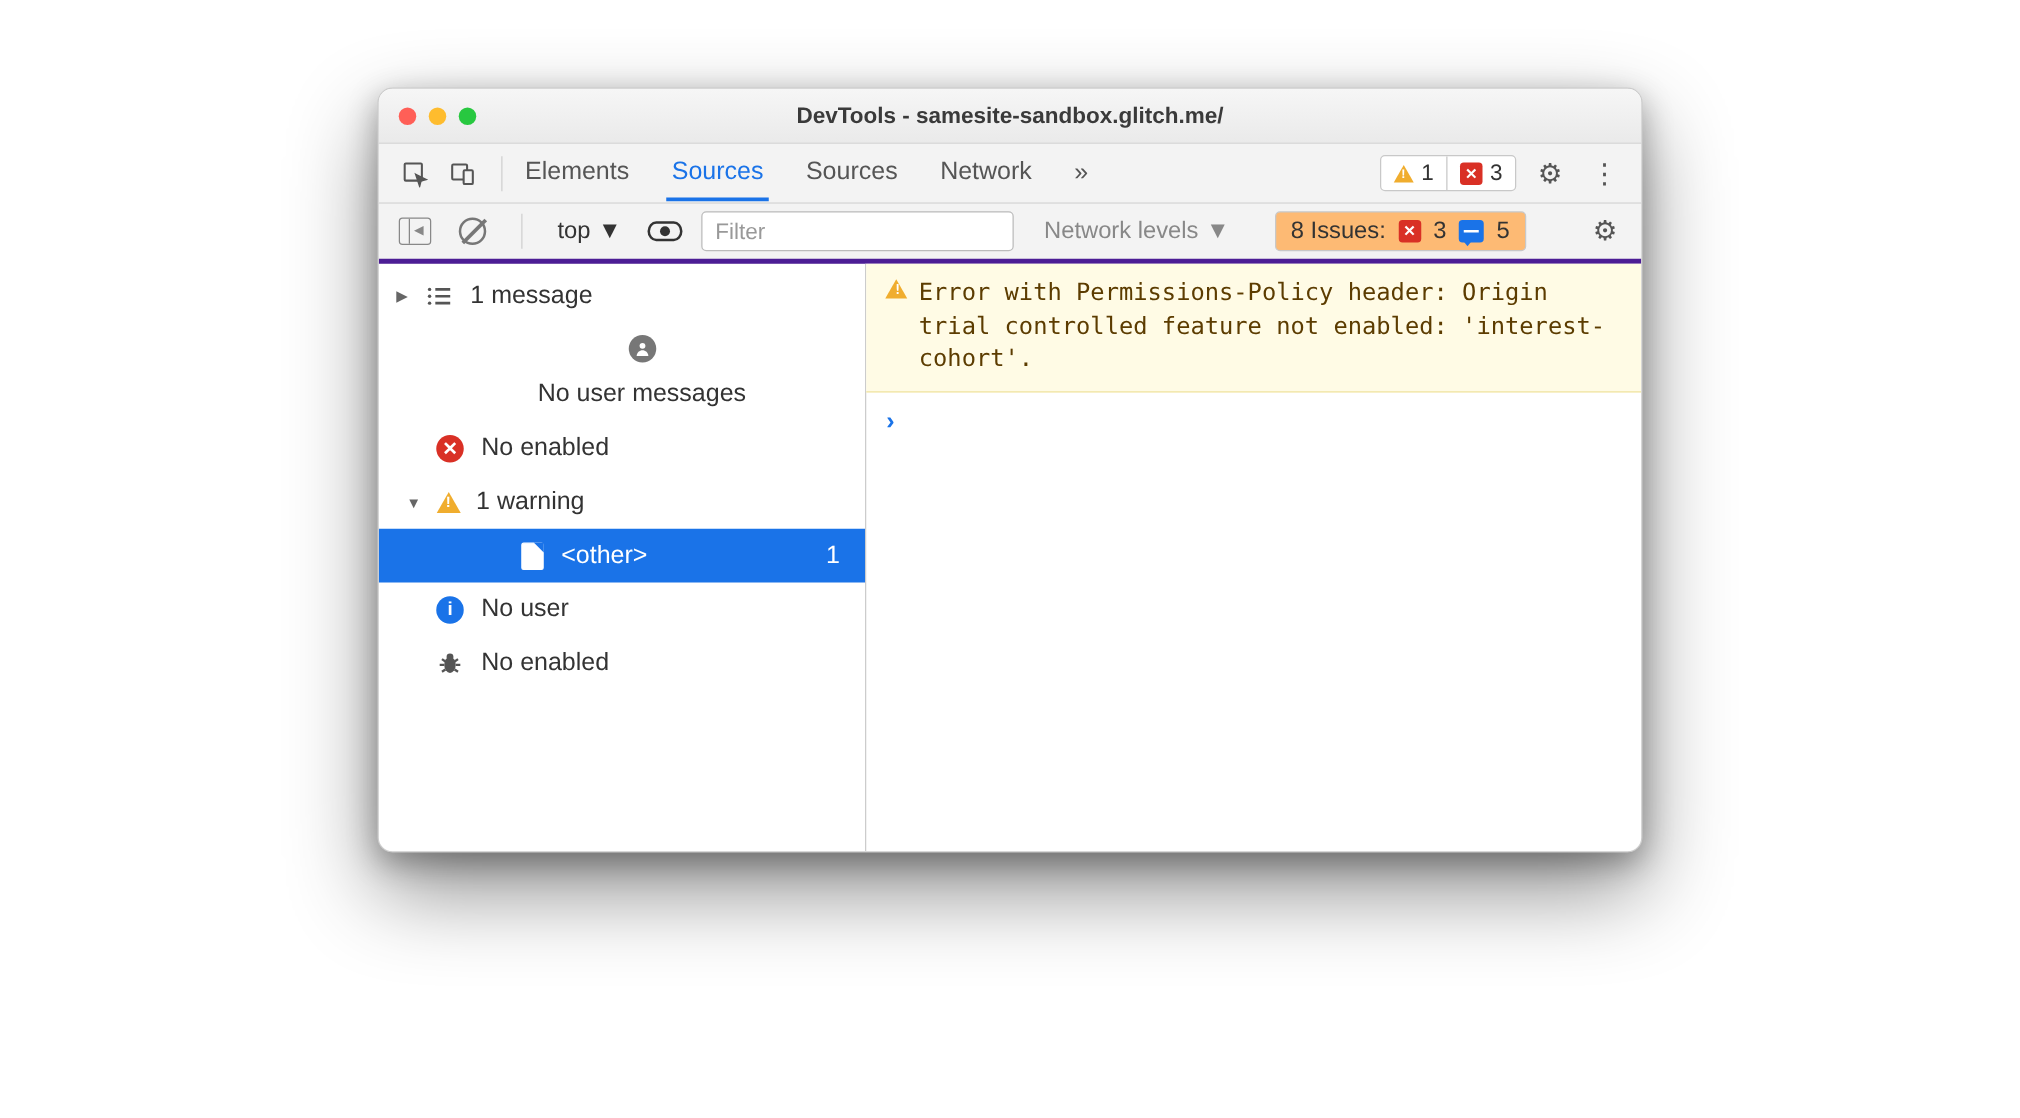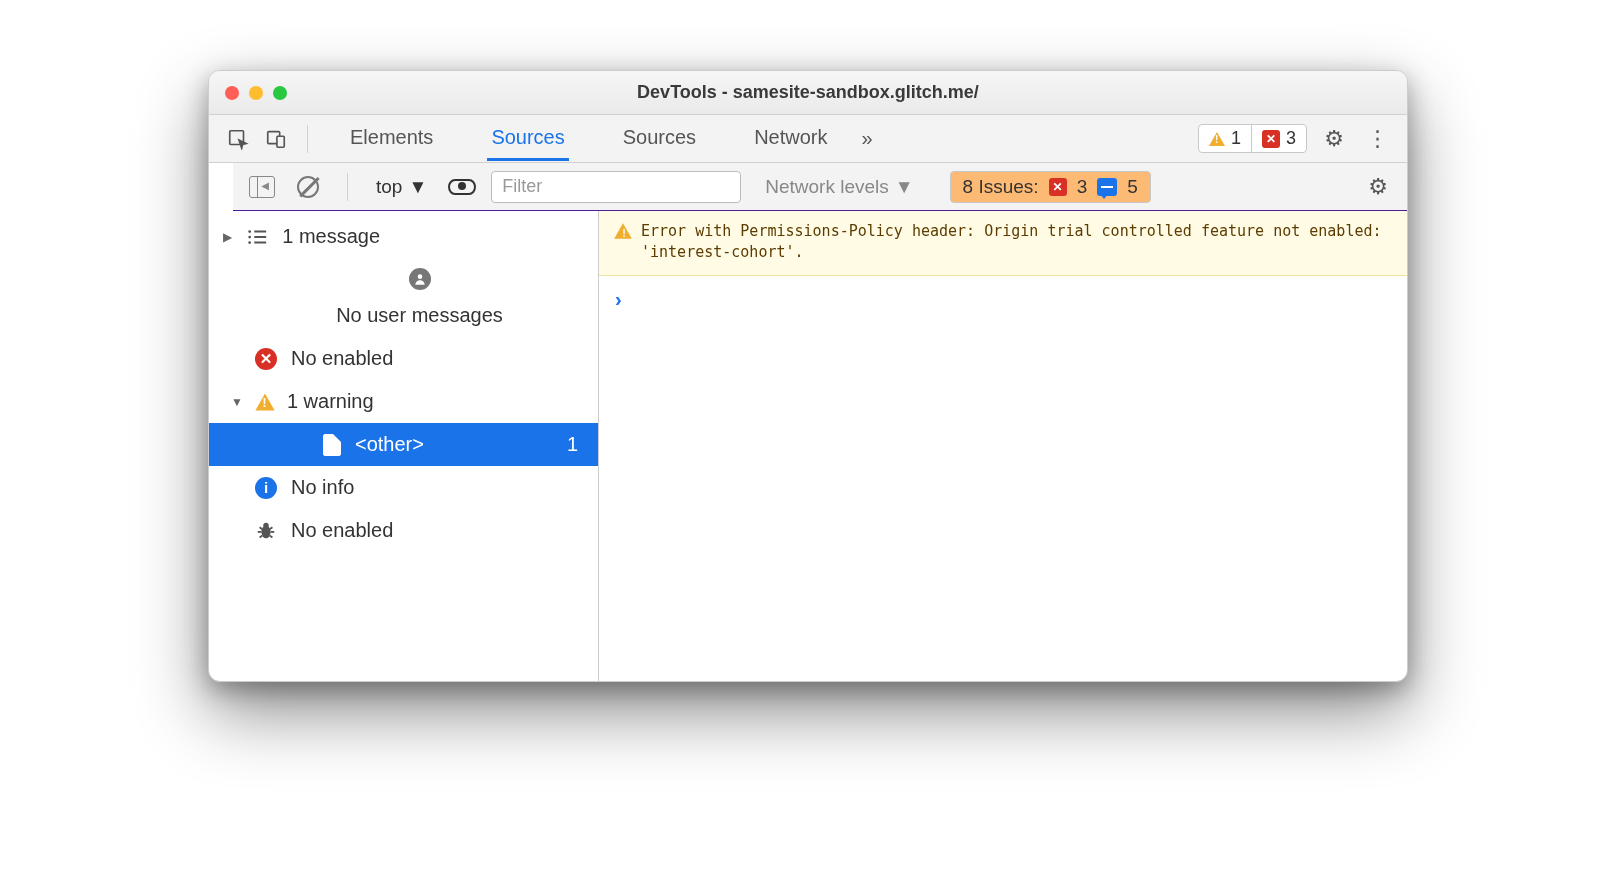--- a/index.html
+++ b/index.html
@@ -7,21 +7,21 @@
     font-family: -apple-system, BlinkMacSystemFont, "Segoe UI", Helvetica, Arial, sans-serif;
     background: #fff;
     width: 1616px;
     height: 894px;
     display: flex;
     align-items: flex-start;
     justify-content: center;
     padding-top: 70px;
   }
   .window {
-    width: 1200px;
+    width: 1012px;
     border-radius: 12px;
     box-shadow: 0 30px 70px rgba(0,0,0,0.45), 0 8px 24px rgba(0,0,0,0.3);
     overflow: hidden;
     background: #fff;
     border: 1px solid #ccc;
   }
   
   .titlebar {
     height: 44px;
     background: linear-gradient(#f6f6f6, #eaeaea);
@@ -51,21 +51,21 @@
     gap: 4px;
   }
   .iconbtn {
     width: 34px; height: 34px;
     display: flex; align-items: center; justify-content: center;
     color: #555;
     border-radius: 4px;
   }
   .vsep { width: 1px; height: 28px; background: #d0d0d0; margin: 0 10px; }
   .tabs { display: flex; gap: 26px; font-size: 20px; color: #555; }
-  .tab { padding: 10px 4px 9px; cursor: pointer; margin-left: 24px; }
+  .tab { padding: 10px 4px 9px; cursor: pointer; }
   .tab.active { color: #1a73e8; border-bottom: 3px solid #1a73e8; }
   .more-chevron { font-size: 20px; color: #555; margin-left: 26px; }
   .right { margin-left: auto; display: flex; align-items: center; gap: 10px; }
   .badge-group {
     display: flex;
     border: 1px solid #c8c8c8;
     border-radius: 4px;
     overflow: hidden;
     font-size: 18px;
     background: #fff;
@@ -83,22 +83,22 @@
     width: 18px; height: 18px; background: #d93025; border-radius: 3px;
     display: inline-flex; align-items: center; justify-content: center;
     color: #fff; font-size: 12px; font-weight: 800;
   }
   .gear { font-size: 22px; color: #555; }
   .kebab { font-size: 22px; color: #555; letter-spacing: 1px; }
 
   
   .filterrow {
     height: 48px; background: #f3f3f3;
-    border-bottom: 1px solid #4c1d95;
-    display: flex; align-items: center; padding: 0 12px; gap: 12px; margin-left: 24px;
+    border-bottom: 4px solid #4c1d95;
+    display: flex; align-items: center; padding: 0 12px; gap: 12px;
   }
   .panel-toggle {
     width: 26px; height: 22px; border: 1px solid #888; border-radius: 3px;
     position: relative;
   }
   .panel-toggle::before {
     content: ""; position: absolute; left: 7px; top: 0; bottom: 0; width: 1px; background: #888;
   }
   .panel-toggle::after {
     content: "◀"; position: absolute; right: 5px; top: 3px; font-size: 10px; color: #888;
@@ -161,21 +161,21 @@
   .fileicon {
     width: 18px; height: 22px; background: #fff; border-radius: 2px 2px 2px 2px;
     position: relative; border: 1px solid #fff;
   }
   .fileicon::after { content: ""; position: absolute; top: -1px; right: -1px; border-left: 8px solid transparent; border-top: 8px solid #1a73e8;}
 
   .console { flex: 1; }
   .warnmsg {
     display: flex; gap: 10px; padding: 10px 16px 12px;
     background: #fffbe5; border-bottom: 1px solid #f0e3a0;
-    font-family: Menlo, Consolas, monospace; font-size: 15px; color: #5c3c00; line-height: 1.4;
+    font-family: Menlo, Consolas, monospace; font-size: 19px; color: #5c3c00; line-height: 1.4;
     align-items: flex-start;
   }
   .warnmsg .msgicon { margin-top: 3px; flex-shrink: 0; }
   .prompt { padding: 12px 16px; color: #1a73e8; font-size: 20px; font-weight: 700; }
 </style>
 </head>
 <body>
 
 <div class="window">
 
@@ -296,21 +296,21 @@
       </div>
 
       <div class="srow indent selected" style="padding-left:114px;">
         <span class="fileicon"></span>
         <span>&lt;other&gt;</span>
         <span class="count">1</span>
       </div>
 
       <div class="srow" style="padding-left:46px;">
         <span class="circ blue">i</span>
-        <span>No info</span>
+        <span>No user</span>
       </div>
 
       <div class="srow" style="padding-left:46px;">
         <span class="bug">
           <svg width="22" height="22" viewBox="0 0 24 24" fill="#555">
               <ellipse cx="12" cy="13" rx="5" ry="7"></ellipse>
               <circle cx="12" cy="6" r="3"></circle>
               <line x1="3" y1="13" x2="7" y2="13" stroke="#555" stroke-width="2"></line>
               <line x1="17" y1="13" x2="21" y2="13" stroke="#555" stroke-width="2"></line>
               <line x1="5" y1="8" x2="8" y2="10" stroke="#555" stroke-width="2"></line>

